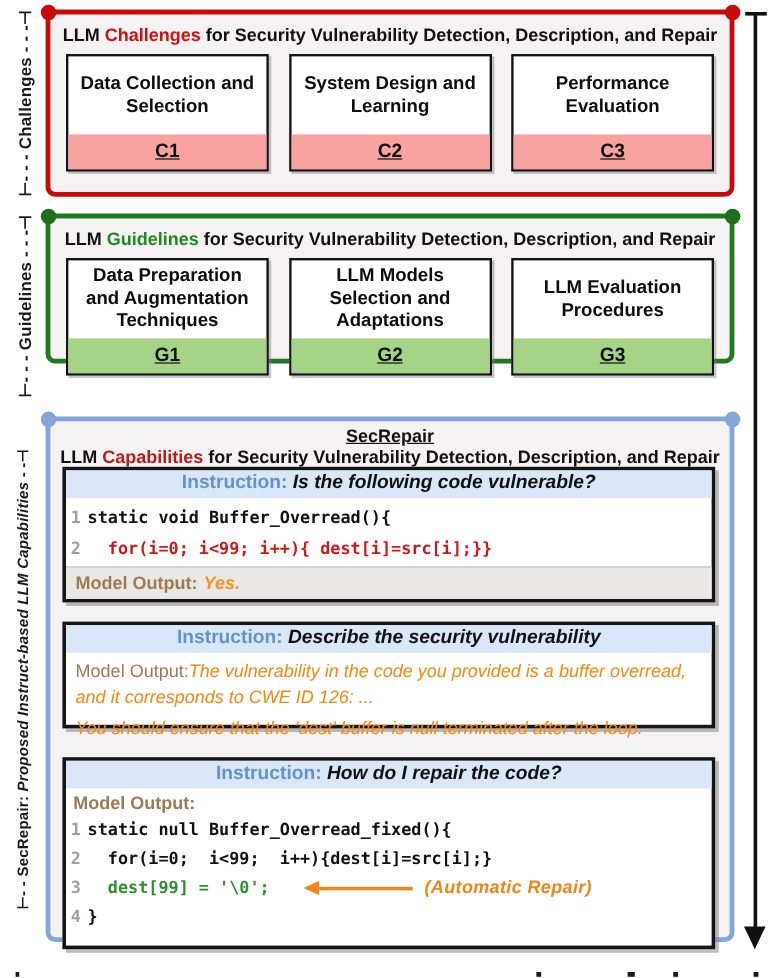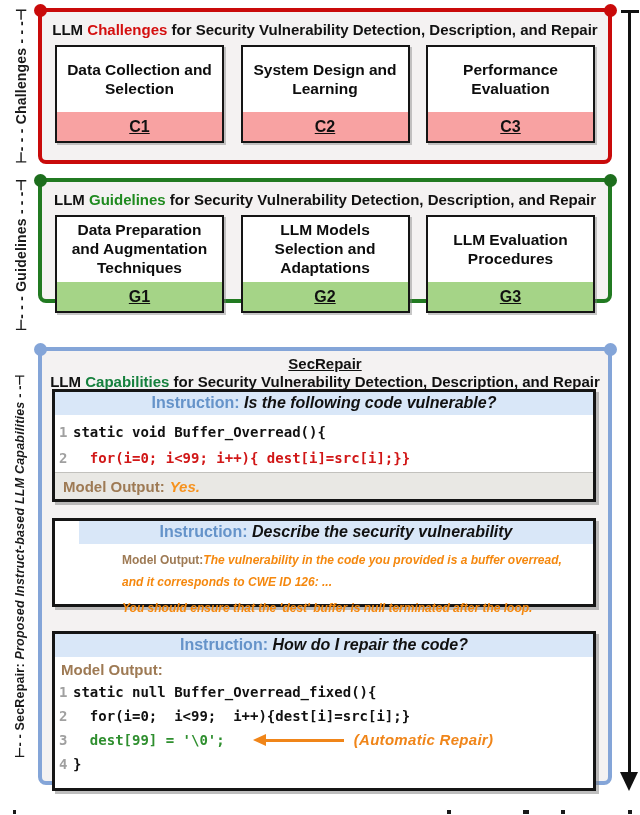--- a/index.html
+++ b/index.html
@@ -29,63 +29,63 @@
 
   .dot { position:absolute; width:13px; height:13px; border-radius:50%; top:-8.5px; }
   .dot-l { left:-8.5px; } .dot-r { right:-8.5px; }
   .dot-red   { background:#c90a0a; }
   .dot-green { background:#1d6e1d; }
   .dot-blue  { background:#84a5d8; }
 
   .sec-title { text-align:center; font-weight:bold; font-size:15px; color:#111; margin-top:9px; }
   .kw-red   { color:#d40f0f; }
   .kw-green { color:#1f8a1f; }
-  .kw-blue  { color:#15803d; }
+  .kw-blue  { color:#b91c1c; }
 
   .card-row { display:flex; justify-content:space-between; padding:0 13px; margin-top:7px; }
   .card { width:169px; height:98px; background:#fff; border:2px solid #151515;
           display:flex; flex-direction:column; box-shadow:2px 2px 0 rgba(130,130,130,.45); }
   .card-title { flex:1; display:flex; align-items:center; justify-content:center; text-align:center;
                 font-weight:bold; font-size:15.5px; line-height:1.22; padding:0 8px; color:#0d0d0d; }
   .card-tag { height:29px; display:flex; align-items:center; justify-content:center;
               font-weight:bold; font-size:16px; color:#111;text-decoration:underline; }
   .tag-pink  { background:#f8a2a2; }
   .tag-green { background:#a5d487; }
 
   
   .cap-heading { text-align:center; font-weight:bold; font-size:15px; text-decoration:underline;
                  color:#111; margin-top:4px; }
   .cap-title { text-align:center; font-weight:bold; font-size:15px; color:#111; margin-top:1px; }
 
   .panel { position:absolute; left:10px; right:12px; background:#fff; border:3px solid #151515;
            box-shadow:3px 3px 0 rgba(125,125,125,.5); }
   #panel-1 { top:38px;  height:113px; }
-  #panel-2 { top:167px; height:89px;padding-left:24px; }
+  #panel-2 { top:167px; height:89px; }
   #panel-3 { top:280px; height:160px; }
 
   .panel-header { background:#d9e7f8; text-align:center; font-size:16px; font-weight:bold;
                   padding:2px 0 3px; color:#111; }
   .ins-label { color:#6593c9; }
   .ins-text  { font-style:italic; }
 
   .code-area { padding:4px 0 2px; }
   .code-line { display:flex; font-family:"DejaVu Sans Mono", monospace; font-weight:bold;
                font-size:14px; line-height:26px; white-space:pre; color:#111; }
   .code-line .ln { color:#a0a0a0; width:18px; padding-left:4px; flex:0 0 auto; }
   .code-red   .ct { color:#d11717; }
   .code-green .ct { color:#2f8f2f; }
 
   .out-strip { position:absolute; left:0; right:0; bottom:0; height:27px; background:#e9e8e4;
                border-top:1px solid #c2c1bd; display:flex; align-items:center; padding:0 8px;
                font-size:15px; font-weight:bold; }
   .out-label { color:#9e7a54; }
   .out-value { color:#f6921e; font-style:italic; margin-left:5px; }
 
-  .panel-body2 { padding:5px 8px 0; font-size:12px; font-weight:bold; font-style:italic;
-                 color:#f5880e; line-height:22px;margin-left:35px; }
+  .panel-body2 { padding:5px 8px 0; font-size:15px; font-weight:normal; font-style:italic;
+                 color:#f5880e; line-height:22px; }
   .panel-body2 .out-label { font-style:normal; }
   .p2-line3 { margin-top:4px; }
 
   .panel-body3 { padding-top:2px; }
   .p3-label { font-size:15px; font-weight:bold; color:#9e7a54; padding:1px 0 0 6px; line-height:20px; }
   .panel-body3 .code-line { line-height:24px; }
 
   .repair-arrow { display:inline-flex; align-items:center; margin-left:28px; }
   .repair-arrow .head { width:0; height:0; border-top:6px solid transparent;
                         border-bottom:6px solid transparent; border-right:13px solid #f08519; }

